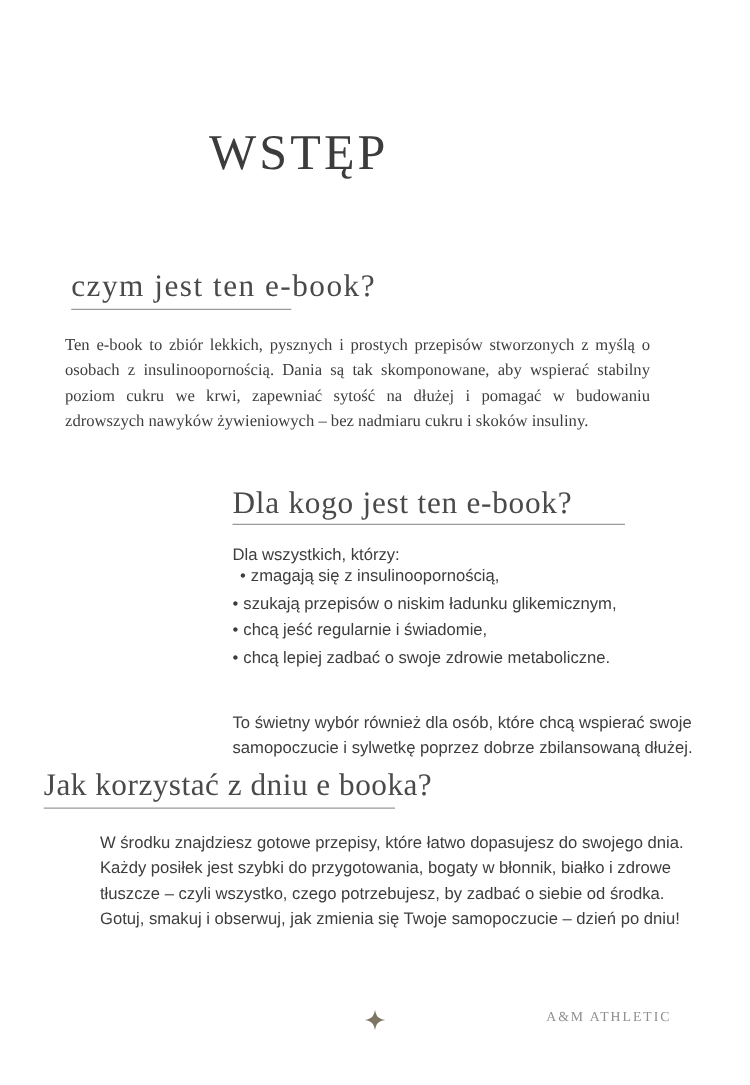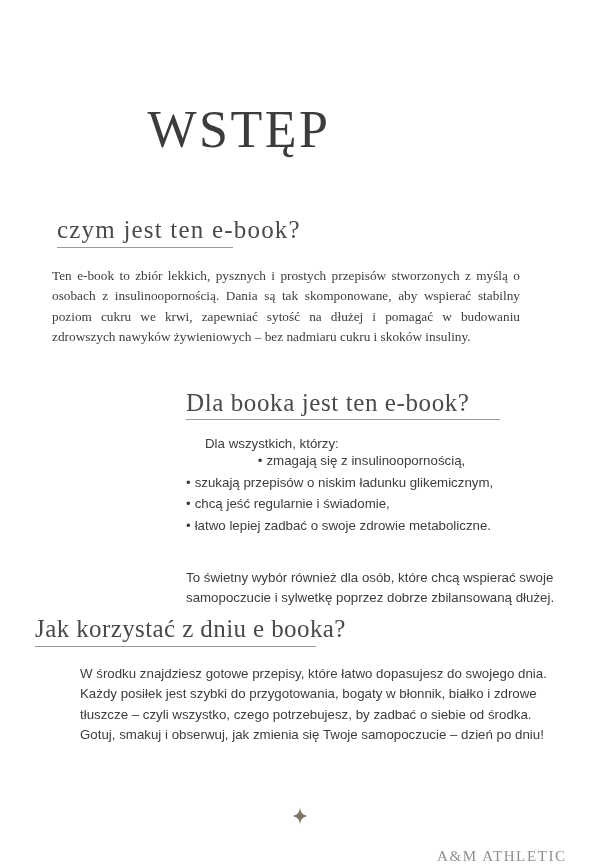--- a/index.html
+++ b/index.html
@@ -23,21 +23,21 @@
   }
 
   
   .doc-title {
     position: absolute;
     top: 66px;
     left: 0;
     width: 478px;
     text-align: center;
     font-family: "Liberation Serif", "DejaVu Serif", serif;
-    font-size: 52px;
+    font-size: 40px;
     line-height: 58px;
     letter-spacing: 2.5px;
     color: #3c3c3c;
     font-weight: 400;
   }
 
   
   .sec-head {
     position: absolute;
     font-family: "Liberation Serif", "DejaVu Serif", serif;
@@ -89,37 +89,36 @@
     top: 266px;
     width: 468px;
     text-align: justify;
     font-family: Liberation Serif, serif;
   }
 
   #list-intro {
     left: 186px;
     top: 434px;
     width: 350px;
-    margin-left: 19px;
   }
 
   .bullet-list {
     position: absolute;
     left: 186px;
     top: 450px;
     width: 345px;
     margin: 0;
     padding: 0;
     list-style: none;
     color: #3d3d3d;
     font-size: 13.3px;
     line-height: 21.6px;
   }
   .bullet-list li { white-space: nowrap; }
-  .bullet-list li.indented { padding-left: 6px; text-align: center; }
+  .bullet-list li.indented { padding-left: 6px; }
   .bullet-list li .dot { margin-right: 4px; }
 
   #para-2 {
     left: 186px;
     top: 568px;
     width: 380px;
   }
 
   #para-3 {
     left: 32px;
@@ -133,60 +132,60 @@
     position: absolute;
     left: 291px;
     top: 807px;
     width: 18px;
     height: 18px;
     color: #7d7464;
   }
   .footer-brand {
     position: absolute;
     left: 437px;
-    top: 848px;
+    top: 808px;
     font-family: "Liberation Serif", "DejaVu Serif", serif;
-    font-size: 15px;
+    font-size: 11px;
     letter-spacing: 1.6px;
     color: #8e8e8e;
     white-space: nowrap;
   }
 </style>
 </head>
 <body>
 
 <div class="page">
 
   <h1 class="doc-title">WSTĘP</h1>
 
   <div class="sec-head" id="head-1">czym  jest ten e-book?</div>
   <div class="sec-rule" id="rule-1"></div>
   <div class="body-block" id="para-1">
     <p>Ten e-book to zbiór lekkich, pysznych i prostych przepisów stworzonych z myślą o osobach z insulinoopornością. Dania są tak skomponowane, aby wspierać stabilny poziom cukru we krwi, zapewniać sytość na dłużej i pomagać w budowaniu zdrowszych nawyków żywieniowych – bez nadmiaru cukru i skoków insuliny.</p>
   </div>
 
-  <div class="sec-head" id="head-2">Dla booka jest ten e-book?</div>
+  <div class="sec-head" id="head-2">Dla kogo jest ten e-book?</div>
   <div class="sec-rule" id="rule-2"></div>
 
   <div class="body-block" id="list-intro">
     <p>Dla wszystkich, którzy:</p>
   </div>
 
   <ul class="bullet-list">
     <li class="indented">
       <span class="dot">•</span><span>zmagają się z insulinoopornością,</span>
     </li>
     <li>
       <span class="dot">•</span><span>szukają przepisów o niskim ładunku glikemicznym,</span>
     </li>
     <li>
       <span class="dot">•</span><span>chcą jeść regularnie i świadomie,</span>
     </li>
     <li>
-      <span class="dot">•</span><span>łatwo lepiej zadbać o swoje zdrowie metaboliczne.</span>
+      <span class="dot">•</span><span>chcą lepiej zadbać o swoje zdrowie metaboliczne.</span>
     </li>
   </ul>
 
   <div class="body-block" id="para-2">
     <p>To świetny wybór również dla osób, które chcą wspierać swoje samopoczucie i sylwetkę poprzez dobrze zbilansowaną dłużej.</p>
   </div>
 
   <div class="sec-head" id="head-3">Jak korzystać z dniu e booka?</div>
   <div class="sec-rule" id="rule-3"></div>
   <div class="body-block" id="para-3">

